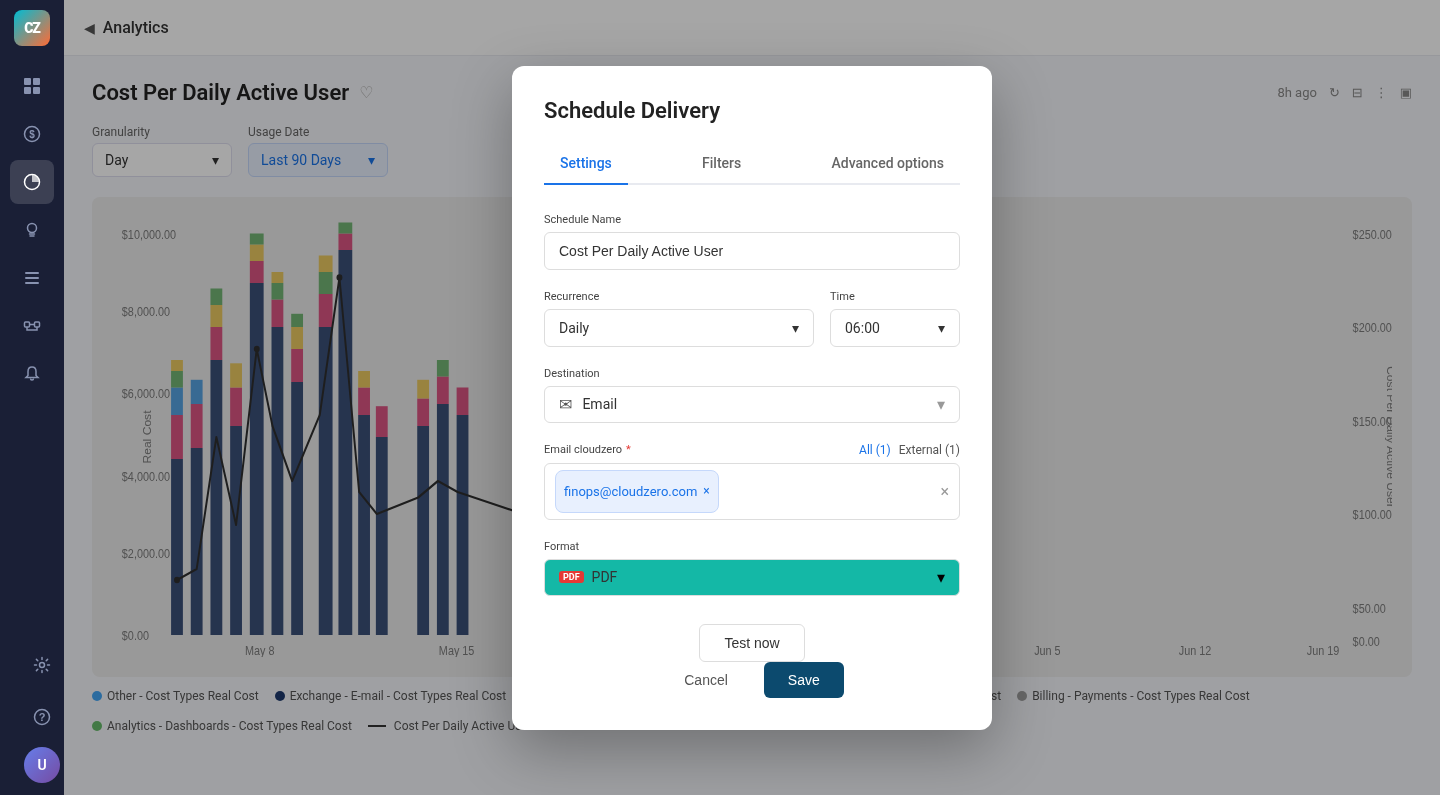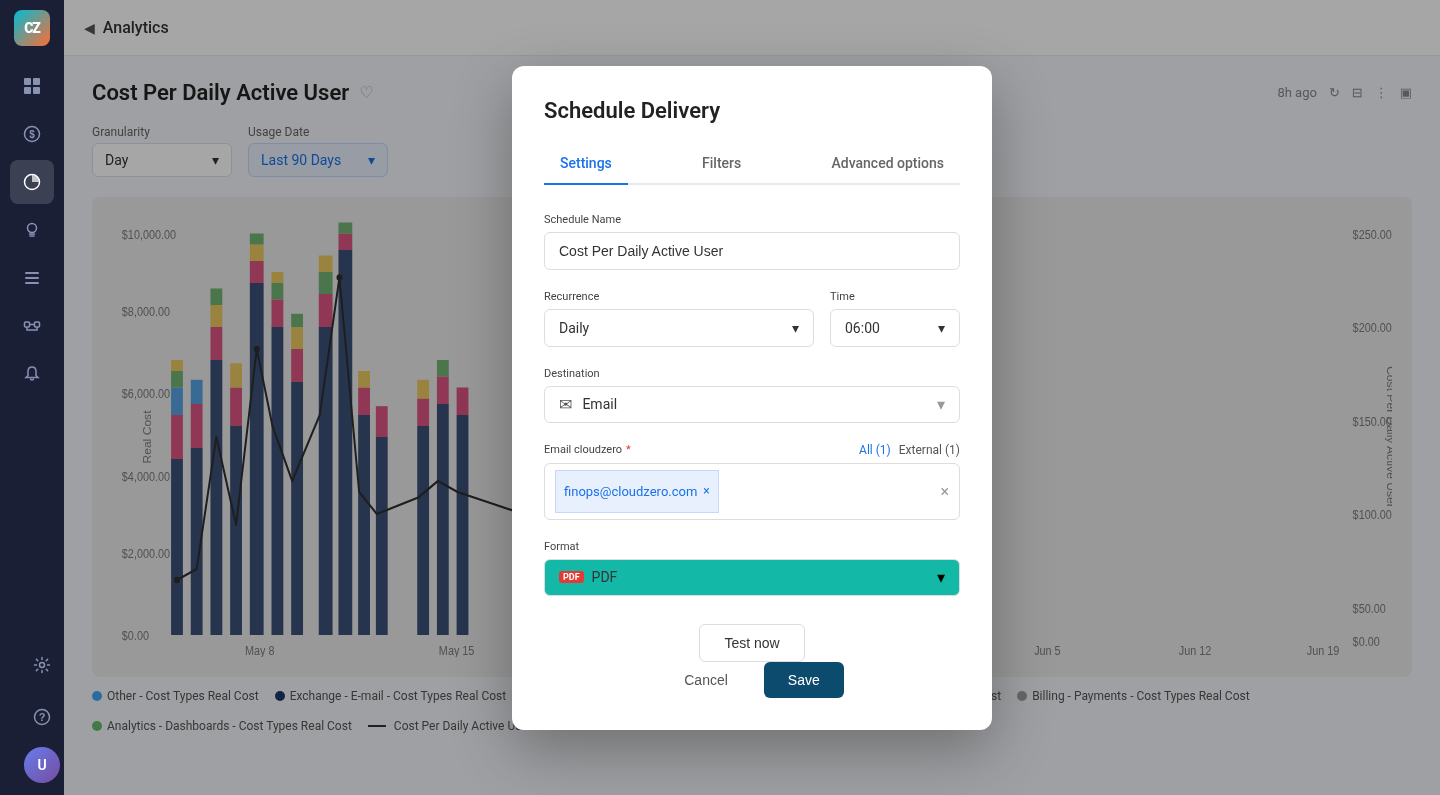--- a/index.html
+++ b/index.html
@@ -212,21 +212,21 @@
       border: 1px solid #ddd;
       border-radius: 6px;
       padding: 6px 10px;
       display: flex; align-items: center; flex-wrap: wrap; gap: 6px;
       min-height: 42px;
       position: relative;
     }
     .email-tag {
       background: #e8f0fe;
       border: 1px solid #c5d8fb;
-      border-radius: 0;
+      border-radius: 8px;
       padding: 13px 8px;
       font-size: 13px; color: #1a73e8;
       display: flex; align-items: center; gap: 6px;
     }
     .email-tag-x { cursor: pointer; color: #1a73e8; font-size: 12px; }
     .email-clear-all { position: absolute; right: 10px; top: 50%; transform: translateY(-50%); color: #999; cursor: pointer; font-size: 16px; }
 
     .email-addresses-header {
       display: flex; justify-content: space-between; align-items: center;
       margin-bottom: 6px;

